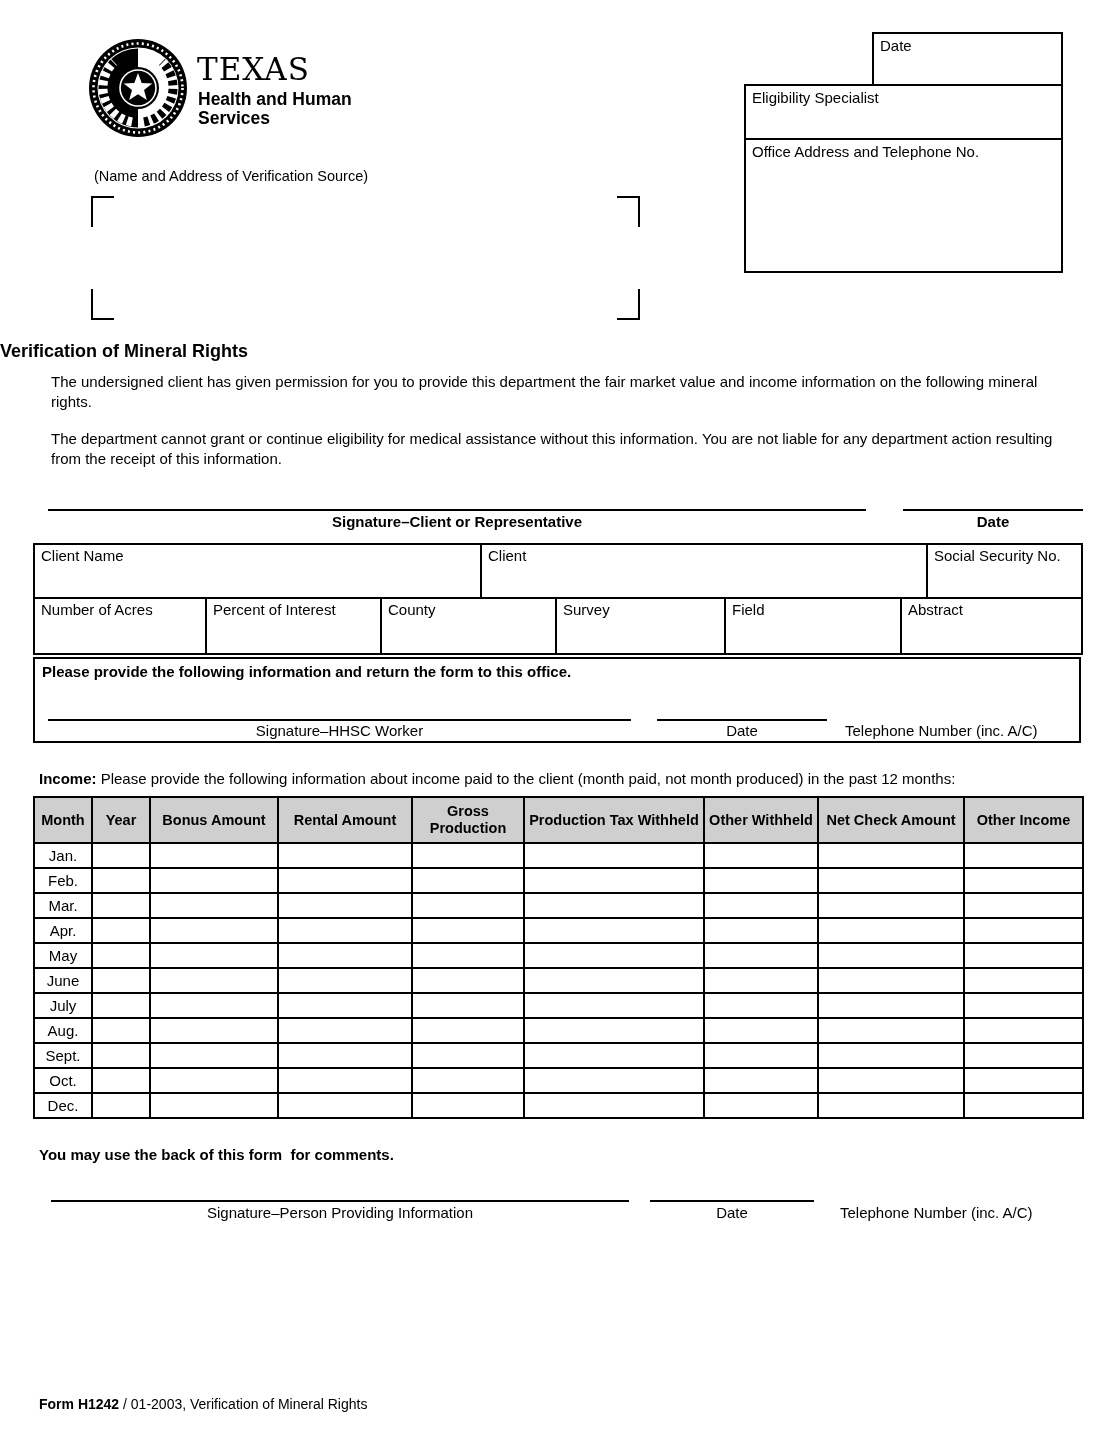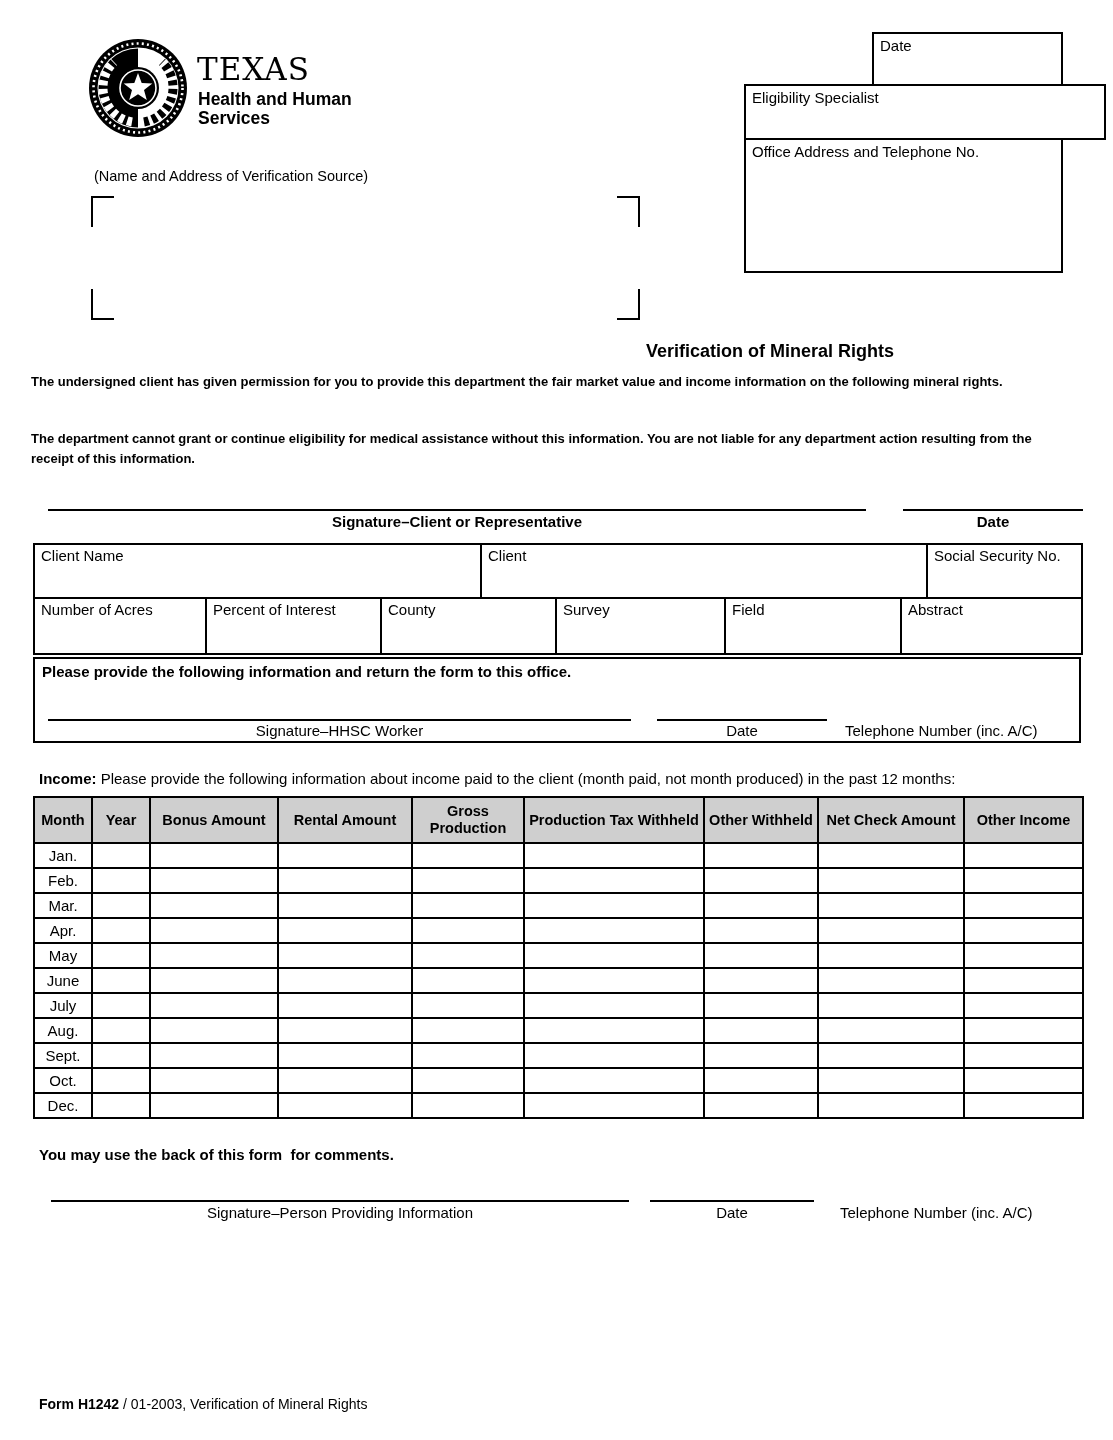--- a/index.html
+++ b/index.html
@@ -10,36 +10,36 @@
 
   
   .seal { position:absolute; left:88px; top:38px; width:100px; height:100px; }
   .brand { position:absolute; left:197px; top:52px; font-family:"DejaVu Serif", serif;
            font-size:31px; letter-spacing:1px; line-height:34px; }
   .dept { position:absolute; left:198px; top:90px; font-weight:bold; font-size:17.5px; line-height:19px; }
 
   
   .tr-box { position:absolute; border:2px solid var(--ink); font-size:15px; padding:3px 6px; background:#fff; }
   .box-date { left:872px; top:32px; width:191px; height:54px; }
-  .box-elig { left:744px; top:84px; width:362px; height:56px; }
+  .box-elig { left:744px; top:84px; width:319px; height:56px; }
   .box-office { left:744px; top:138px; width:319px; height:135px; }
 
   .src-caption { position:absolute; left:94px; top:168px; font-size:14.5px; }
 
   
   .brackets { position:absolute; left:91px; top:196px; width:549px; height:124px; }
   .brk { position:absolute; width:23px; height:31px; }
   .brk-tl { left:0; top:0; border-left:2px solid var(--ink); border-top:2px solid var(--ink); }
   .brk-tr { right:0; top:0; border-right:2px solid var(--ink); border-top:2px solid var(--ink); }
   .brk-bl { left:0; bottom:0; border-left:2px solid var(--ink); border-bottom:2px solid var(--ink); }
   .brk-br { right:0; bottom:0; border-right:2px solid var(--ink); border-bottom:2px solid var(--ink); }
 
-  .title { position:absolute; left:0; top:341px; width:894px; text-align:right;
+  .title { position:absolute; left:0; top:341px; width:894px; text-align:left;
            font-size:18px; font-weight:bold; }
-  .para { position:absolute; left:31px; width:1008px; font-weight:bold; font-size:13px; line-height:19.5px; }
+  .para { position:absolute; left:51px; width:1008px; font-weight:normal; font-size:15px; line-height:19.5px; }
   .para1 { top:372px; } .para2 { top:429px; }
 
   
   .sigline { position:absolute; border-top:2px solid var(--ink); height:0; }
   .siglabel { position:absolute; text-align:center; font-size:15px; }
   .bold { font-weight:bold; }
 
   
   table { border-collapse:collapse; table-layout:fixed; }
   .ftable { position:absolute; left:33px; width:1048px; }

